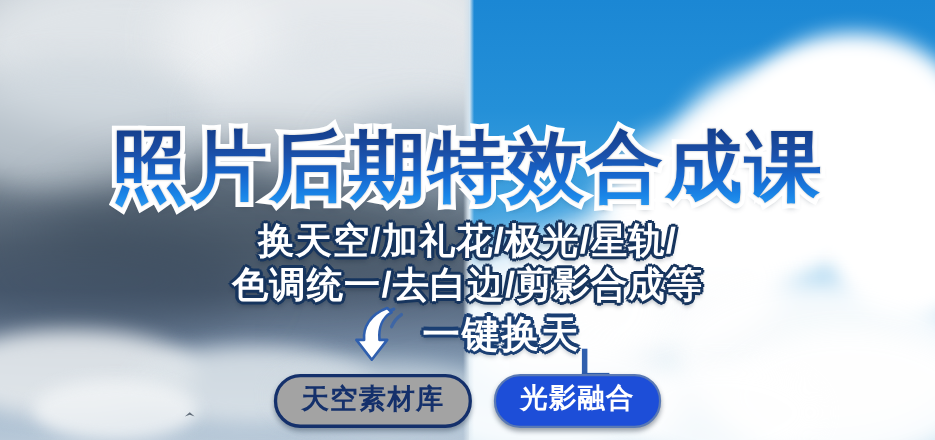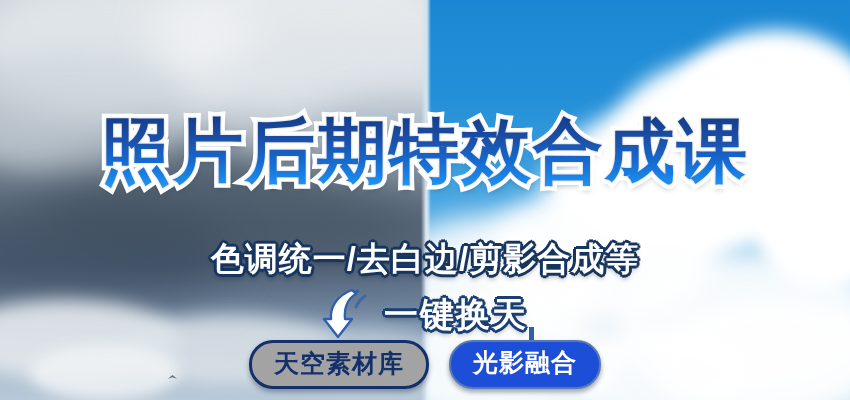--- a/index.html
+++ b/index.html
@@ -80,21 +80,21 @@
     font-size:33px;line-height:38px;font-weight:bold;letter-spacing:1px;
     color:#ffffff;
     text-shadow:
       -2px -2px 0 #17355e, 2px -2px 0 #17355e, -2px 2px 0 #17355e, 2px 2px 0 #17355e,
       -3px 0 0 #17355e, 3px 0 0 #17355e, 0 -3px 0 #17355e, 0 3px 0 #17355e,
       0 4px 5px rgba(10,25,45,.4);
   }
   .sub1{top:200px;}
   .sub2{top:240px;}
 
-  .onekey-row{position:absolute;left:0;right:0;top:288px;height:56px;}
+  .onekey-row{position:absolute;left:0;right:0;top:278px;height:56px;}
   .onekey-wrap{display:inline-flex;align-items:center;gap:6px;position:relative;}
   .arrow-icon{width:56px;height:52px;display:block;}
   .onekey{
     font-size:34px;line-height:40px;font-weight:bold;letter-spacing:2px;color:#ffffff;
     text-shadow:
       -2px -2px 0 #1b3f73, 2px -2px 0 #1b3f73, -2px 2px 0 #1b3f73, 2px 2px 0 #1b3f73,
       -3px 0 0 #1b3f73, 3px 0 0 #1b3f73, 0 -3px 0 #1b3f73, 0 3px 0 #1b3f73,
       0 4px 5px rgba(10,25,45,.35);
   }
   .bracket{
@@ -152,20 +152,21 @@
     <div class="rcloud rc12"></div>
   </div>
 
   <div class="divider"></div>
 
   <div class="content">
 
     <div class="title-outline">照片后期特效合成课</div>
     <div class="title">照片后期特效合成课</div>
 
+    <div class="subline sub1">换天空/加礼花/极光/星轨/</div>
     <div class="subline sub2">色调统一/去白边/剪影合成等</div>
 
     <div class="onekey-row">
       <span class="onekey-wrap">
         <svg class="arrow-icon" viewBox="0 0 56 52">
           <path d="M36 3 C36 3 30 5 26 11" stroke="#2f5fae" stroke-width="3" fill="none" stroke-linecap="round" opacity=".85"></path>
           <path d="M43 8 C43 8 37 12 34 19" stroke="#2f5fae" stroke-width="3" fill="none" stroke-linecap="round" opacity=".7"></path>
           <path d="M30 2 C14 8 8 20 9 31 L2 31 L16 49 L30 31 L23 31 C22 21 25 11 34 6 Z" fill="#ffffff" stroke="#2f5fae" stroke-width="2.4" stroke-linejoin="round"></path>
         </svg>
         <span class="onekey">一键换天</span>

